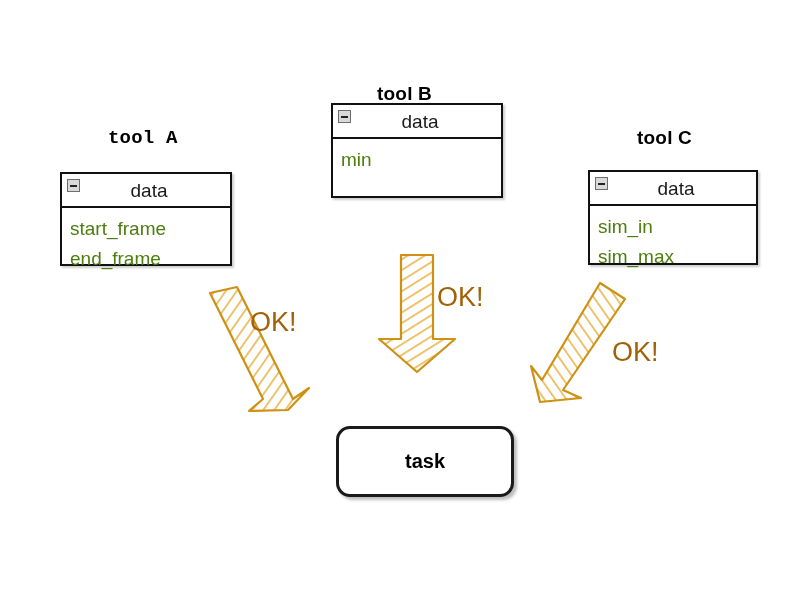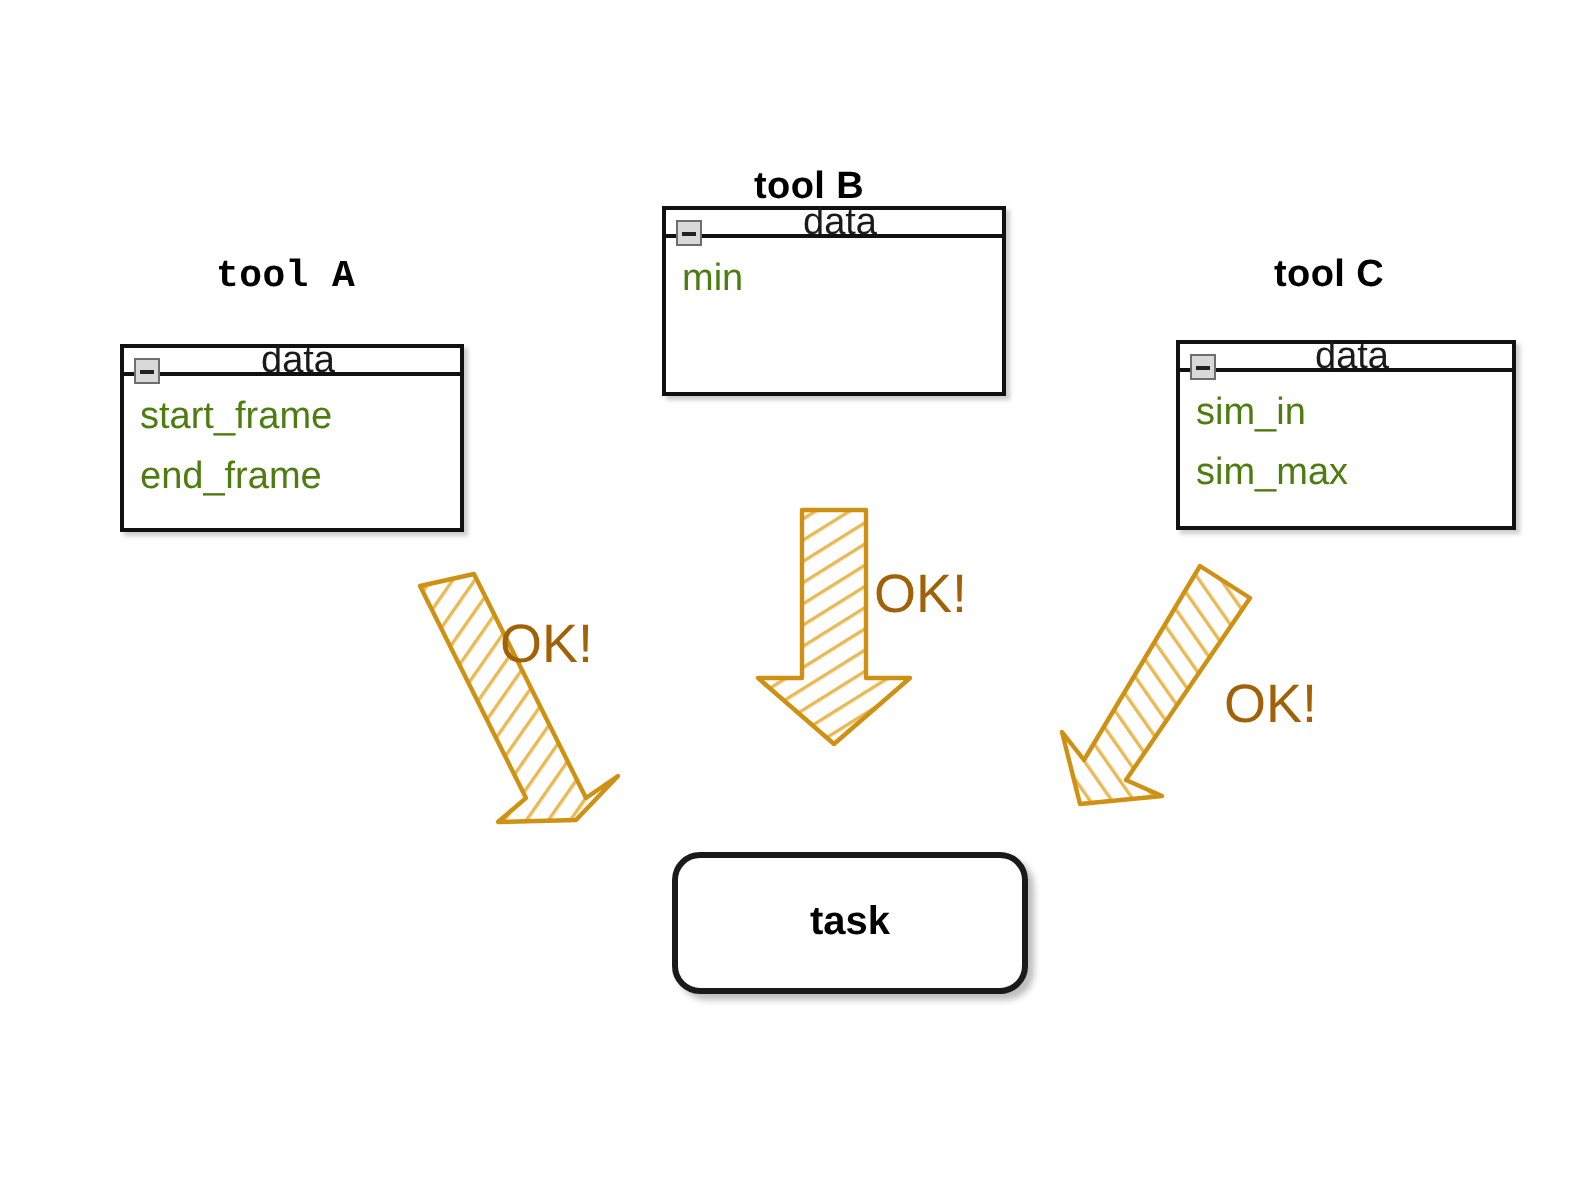--- a/index.html
+++ b/index.html
@@ -31,21 +31,21 @@
   }
   .data-box {
     position: absolute;
     background: #ffffff;
     border: 2px solid #111111;
     box-sizing: border-box;
     box-shadow: 2px 2px 2px rgba(90,90,90,0.30);
   }
   .data-box-header {
     position: relative;
-    height: 14px;
+    height: 34px;
     border-bottom: 2px solid #111111;
     box-sizing: border-box;
     display: flex;
     align-items: center;
     justify-content: center;
   }
   .collapse-icon {
     position: absolute;
     left: 5px;
     top: 5px;

